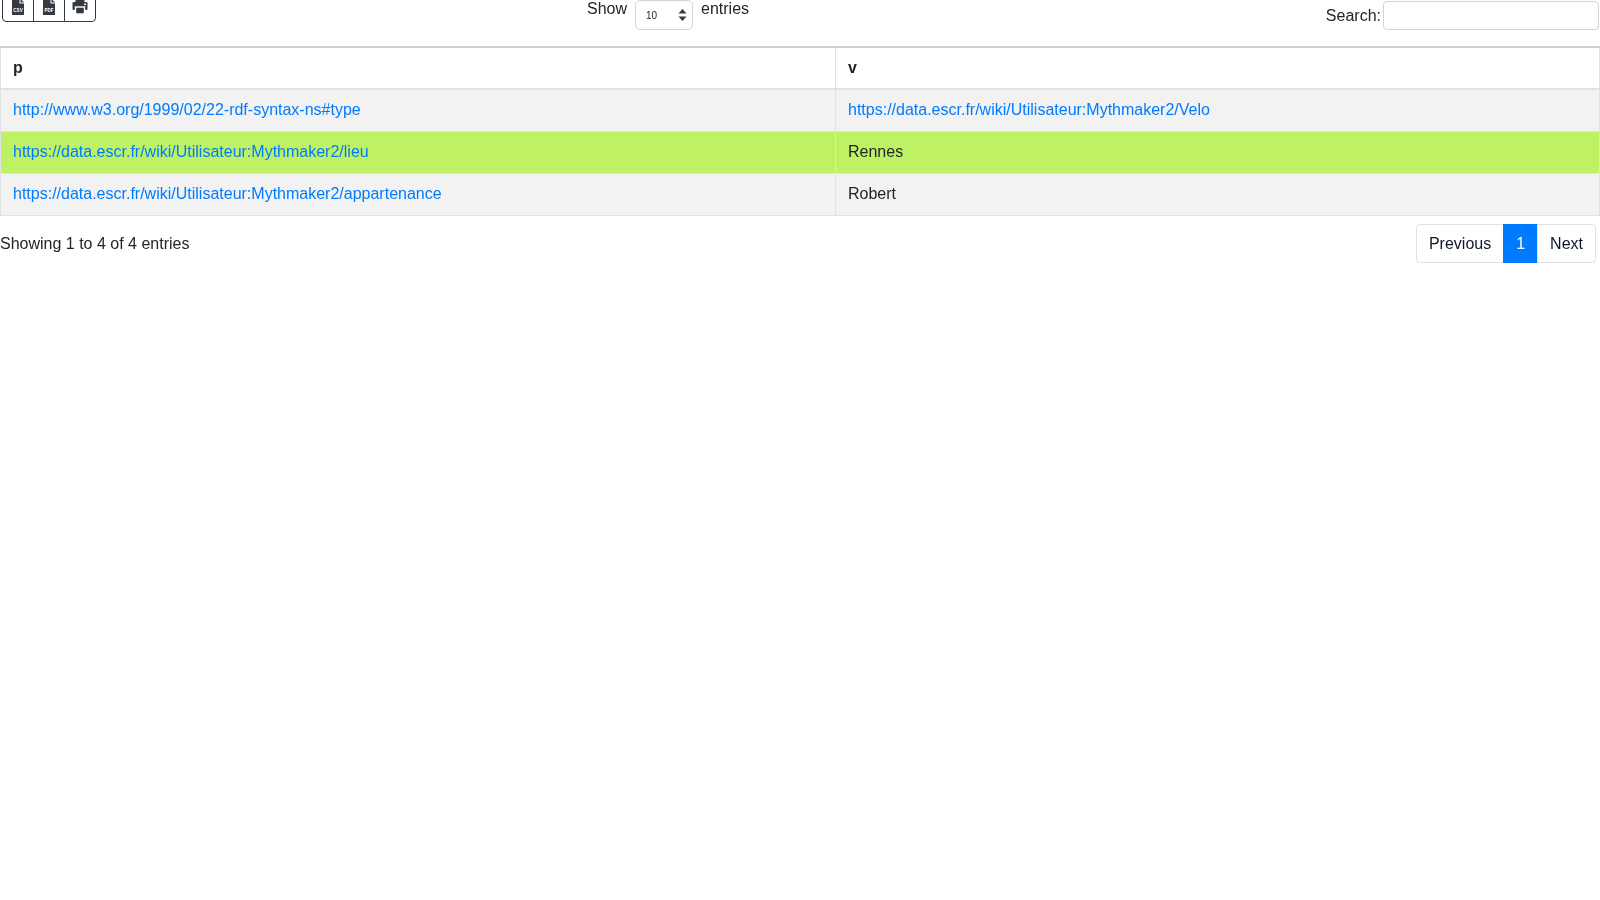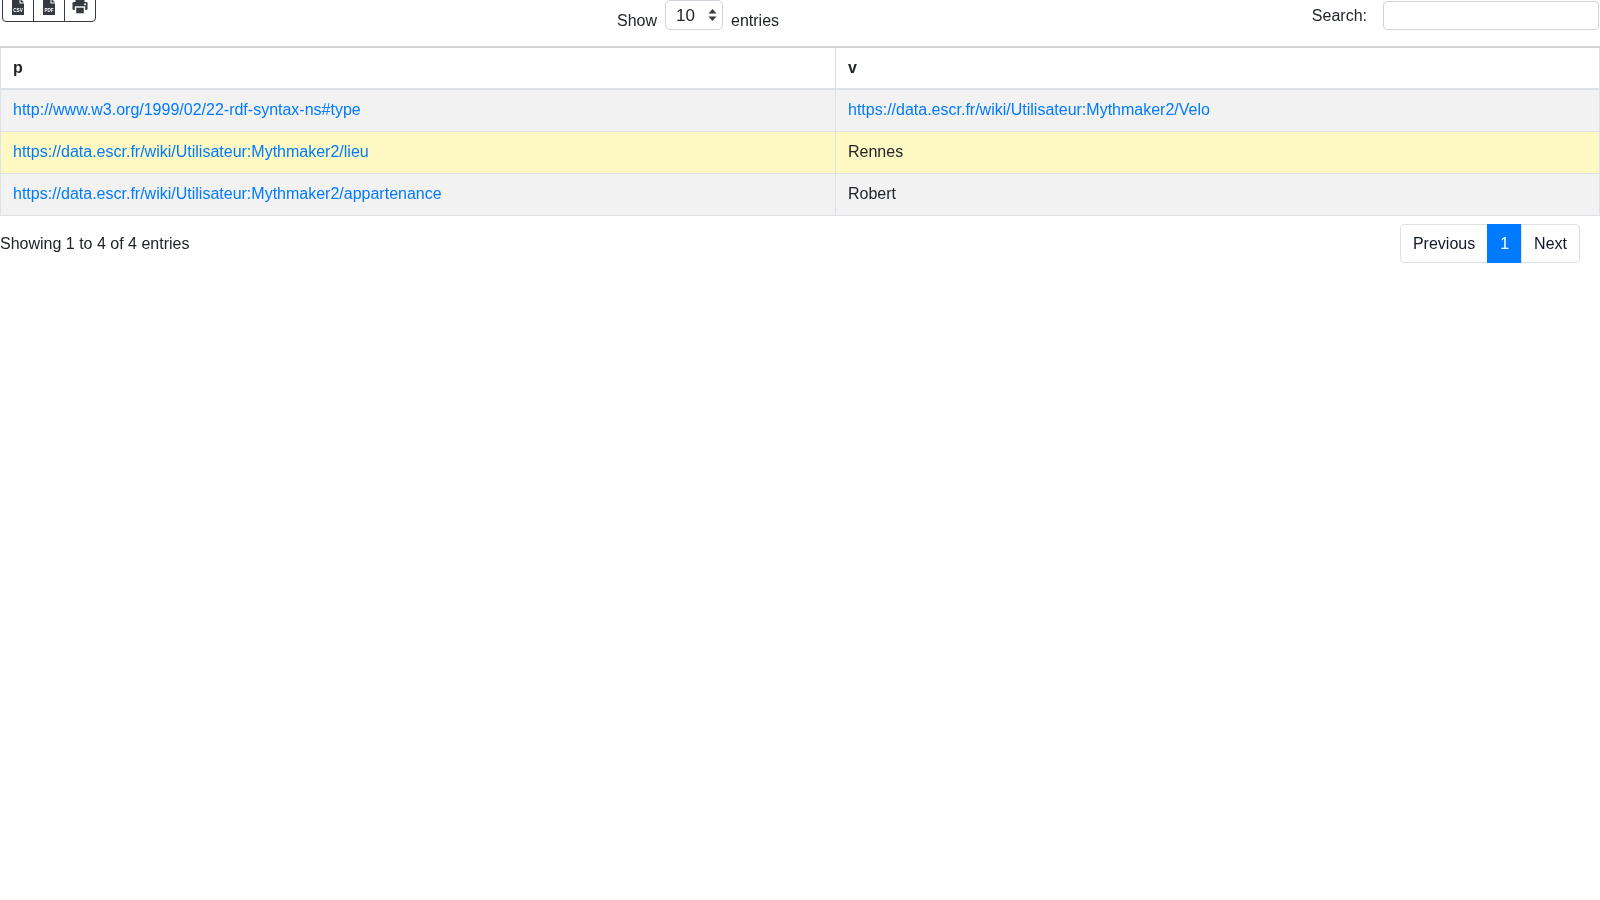--- a/index.html
+++ b/index.html
@@ -23,47 +23,47 @@
     width: 32px; height: 31px;
     background: #ffffff;
     border: 1px solid #343a40;
     padding: 0; margin: 0;
     cursor: pointer;
   }
   .dt-btn + .dt-btn { margin-left: -1px; }
   .dt-btn:first-child { border-radius: 4px 0 0 4px; }
   .dt-btn:last-child { border-radius: 0 4px 4px 0; }
   .dt-length {
-    position: absolute; left: 617px; top: 0;
-    display: flex; align-items: flex-end;
+    position: absolute; left: 587px; top: 0;
+    display: flex; align-items: flex-start;
     height: 30px;
   }
   .dt-length label { margin: 0 8px 0 0; }
   .dt-length .after { margin-left: 8px; }
   .select-wrap { position: relative; display: inline-block; }
   .select-wrap select {
     appearance: none; -webkit-appearance: none; -moz-appearance: none;
     width: 58px; height: 30px;
     padding: 2px 24px 2px 10px;
     font-family: "Liberation Sans", sans-serif;
-    font-size: 17px; color: #212529;
+    font-size: 10px; color: #212529;
     border: 1px solid #ced4da; border-radius: 5px;
     background: #ffffff;
   }
   .select-wrap .caret-updown {
     position: absolute; right: 6px; top: 50%;
     transform: translateY(-50%);
     pointer-events: none;
     display: block;
   }
   .dt-search {
     position: absolute; right: 1px; top: 1px;
     display: flex; align-items: center;
   }
-  .dt-search label { margin-right: 16px; }
+  .dt-search label { margin-right: 2px; }
   .dt-search input {
     width: 216px; height: 29px;
     border: 1px solid #ced4da; border-radius: 4px;
     padding: 3px 8px;
     font-family: "Liberation Sans", sans-serif;
     font-size: 15px; color: #212529;
     background: #ffffff;
     outline: none;
   }
   
@@ -81,26 +81,26 @@
     height: 42px;
   }
   table.results thead th {
     font-weight: bold;
     border-bottom: 2px solid #dee2e6;
     background: #ffffff;
     cursor: pointer;
   }
   table.results th:first-child, table.results td:first-child { width: 835px; }
   table.results tbody tr.odd  { background: #f2f2f2; }
-  table.results tbody tr.even { background: #fef9c3; }
+  table.results tbody tr.even { background: #bef264; }
   a.cell-link { color: #007bff; text-decoration: none; cursor: pointer; }
   
   .dt-footer {
     display: flex; justify-content: space-between; align-items: center;
-    margin-top: 9px; padding-right: 20px;
+    margin-top: 9px; padding-right: 4px;
     height: 38px;
   }
   .dt-info { color: #212529; }
   .pagination { display: flex; list-style: none; margin: 0; padding: 0; }
   .page-item .page-link {
     display: block;
     padding: 8px 12px;
     border: 1px solid #dee2e6;
     background: #ffffff;
     color: #6c757d;

